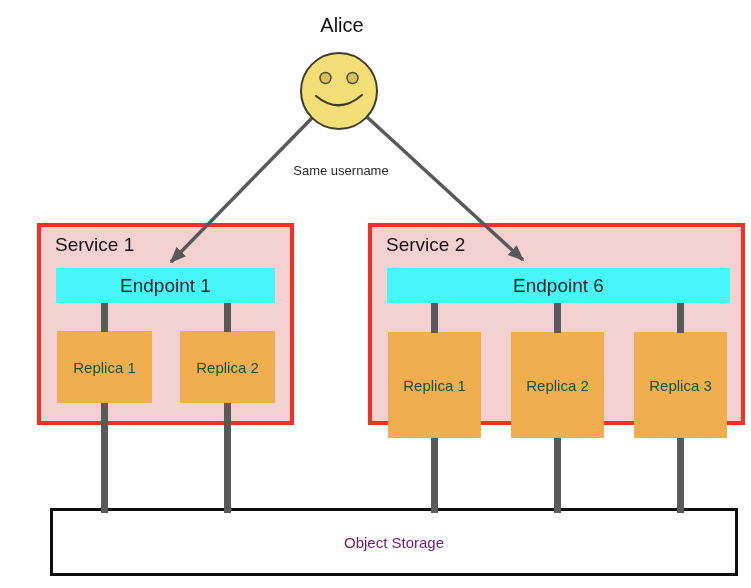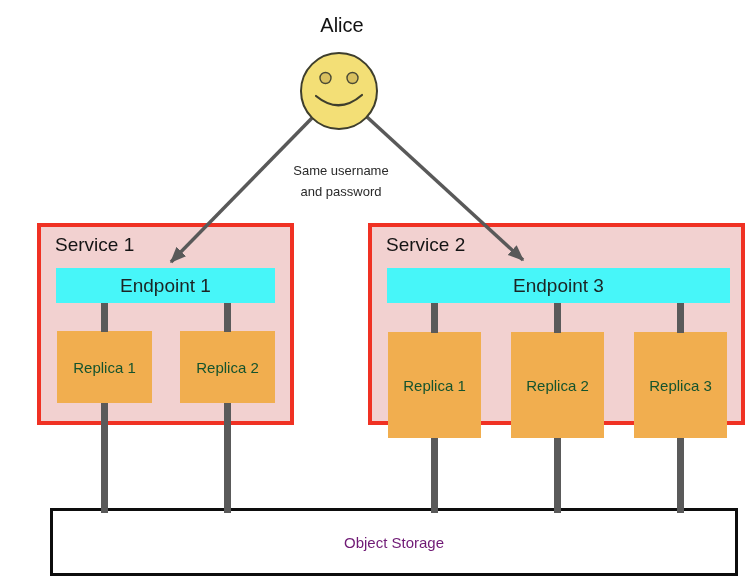--- a/index.html
+++ b/index.html
@@ -69,21 +69,20 @@
     <g>
       <circle cx="327" cy="91" r="38" fill="#F3DF76" stroke="#3E3E2D" stroke-width="2"></circle>
       <circle cx="313.5" cy="78" r="5.5" fill="#D9C05F" stroke="#4a4a35" stroke-width="1.4"></circle>
       <circle cx="340.5" cy="78" r="5.5" fill="#D9C05F" stroke="#4a4a35" stroke-width="1.4"></circle>
       <path d="M 304 96 Q 327 115 350 95" fill="none" stroke="#3E3E2D" stroke-width="2.2" stroke-linecap="round"></path>
     </g>
   </svg>
 
   <div class="annotation">
     <div>Same username</div>
-    <div>and password</div>
   </div>
 
   <div class="storage">
     <span>Object Storage</span>
   </div>
 
   <div class="service service-1">
     <div class="service-title">Service 1</div>
     <div class="endpoint">Endpoint 1</div>
 
@@ -92,21 +91,21 @@
 
     <div class="replica" style="left:16px;">Replica 1</div>
     <div class="replica" style="left:139px;">Replica 2</div>
 
     <div class="conn" style="left:60px;top:176px;height:110px;"></div>
     <div class="conn" style="left:183px;top:176px;height:110px;"></div>
   </div>
 
   <div class="service service-2">
     <div class="service-title">Service 2</div>
-    <div class="endpoint">Endpoint 3</div>
+    <div class="endpoint">Endpoint 6</div>
 
     <div class="conn" style="left:59px;top:76px;height:30px;"></div>
     <div class="conn" style="left:182px;top:76px;height:30px;"></div>
     <div class="conn" style="left:305px;top:76px;height:30px;"></div>
 
     <div class="replica" style="left:16px;">Replica 1</div>
     <div class="replica" style="left:139px;">Replica 2</div>
     <div class="replica" style="left:262px;">Replica 3</div>
 
     <div class="conn" style="left:59px;top:211px;height:75px;"></div>

